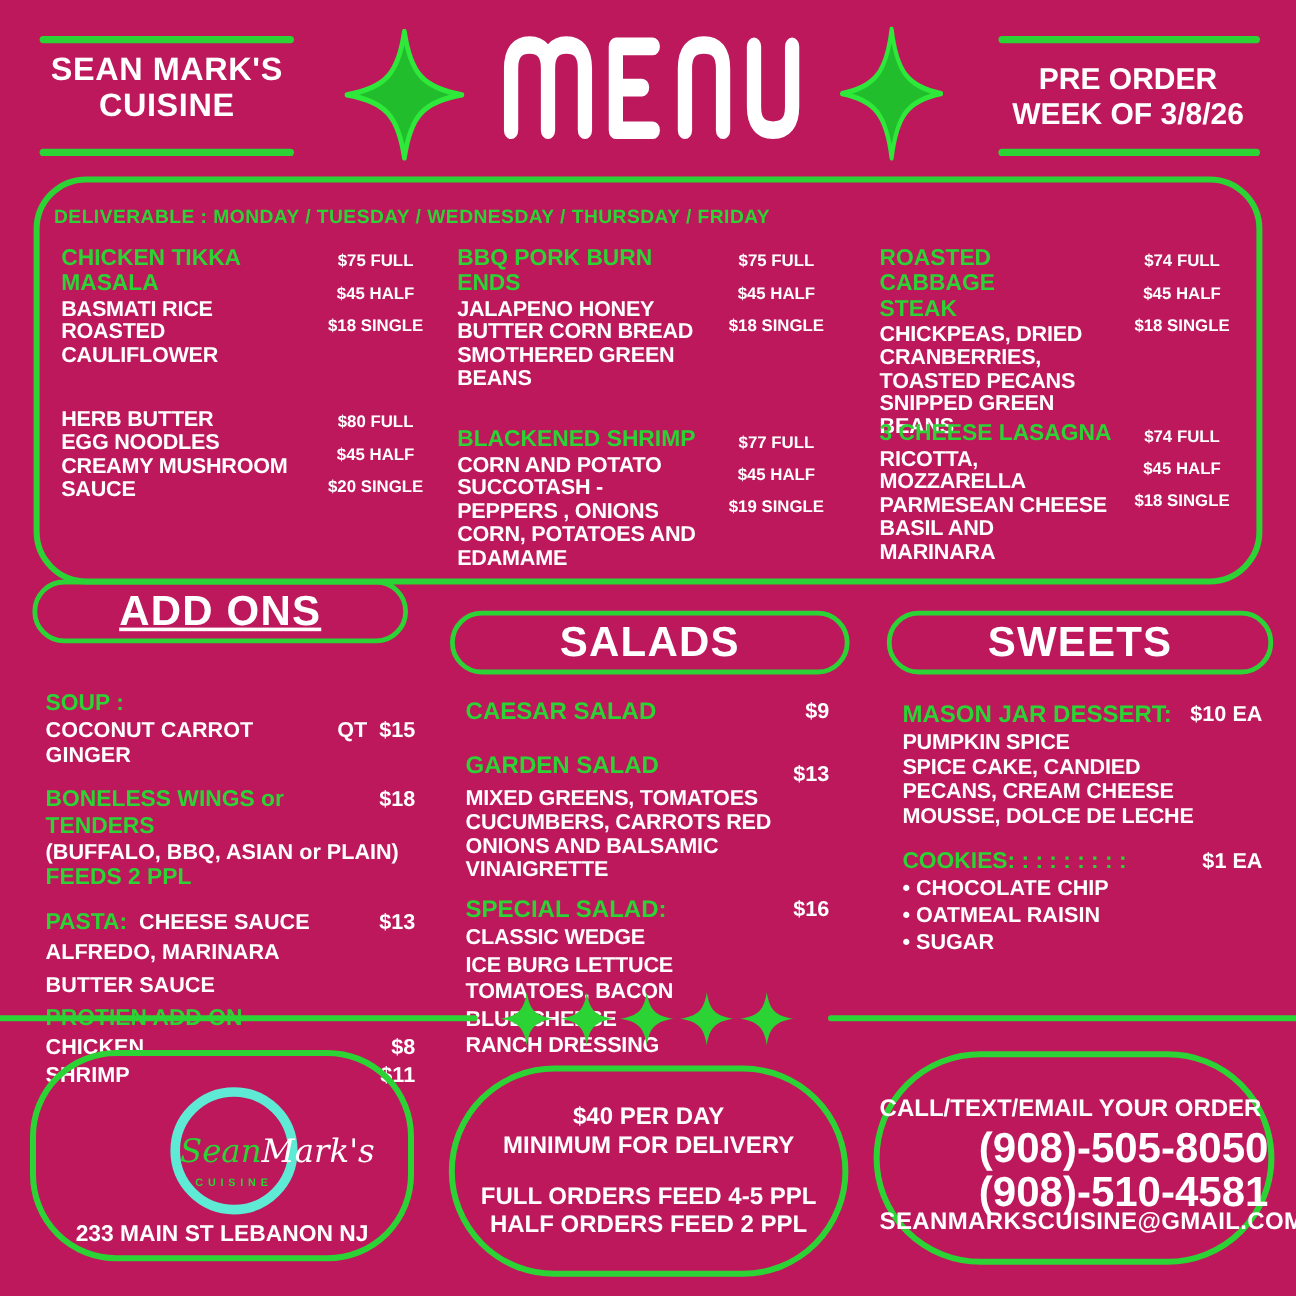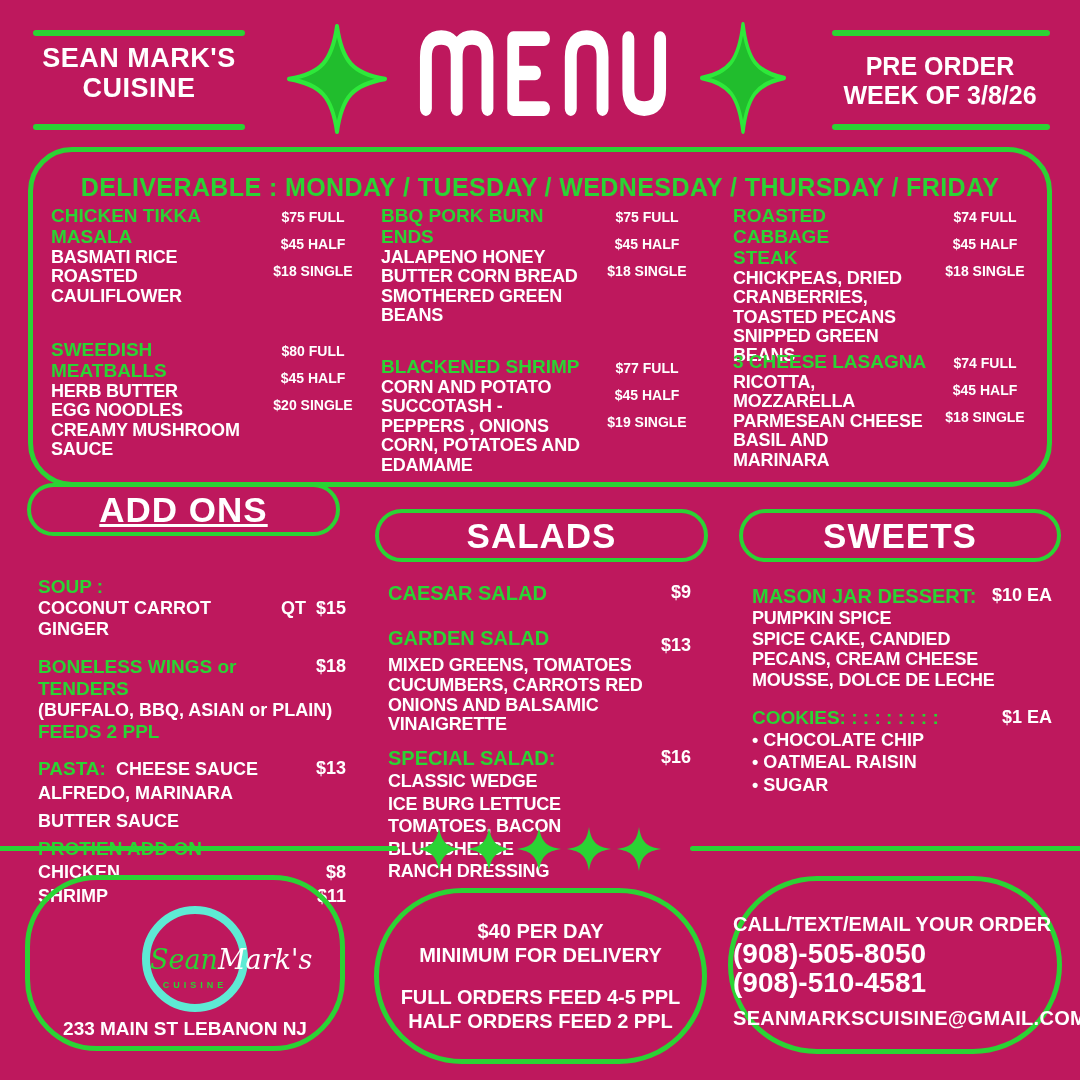--- a/index.html
+++ b/index.html
@@ -13,21 +13,21 @@
   .green{ color:var(--g); }
   .pre{ white-space:pre-line; }
   .hline{ position:absolute; height:6px; background:var(--g); border-radius:3px; }
 
   
   .brand-text{ left:28px; top:44px; width:222px; text-align:center; font-size:27px; line-height:1.1; letter-spacing:.5px; }
   .preorder-text{ left:820px; top:52px; width:240px; text-align:center; font-size:25px; line-height:1.15; }
 
   
   .main-box{ left:28px; top:147px; width:1024px; height:340px; border:5px solid var(--g); border-radius:44px; }
-  .deliverable{ position:absolute; left:0; top:21px; width:100%; text-align:center; font-size:25px; letter-spacing:.4px; color:var(--g); }
+  .deliverable{ position:absolute; left:12px; top:21px; width:100%; text-align:left; font-size:16px; letter-spacing:.4px; color:var(--g); }
   .entree{ position:absolute; display:flex; gap:6px; }
   .e-left{ flex:1; }
   .e-name{ color:var(--g); font-size:19px; line-height:1.1; white-space:pre-line; }
   .e-desc{ font-size:18px; line-height:1.08; white-space:pre-line; letter-spacing:-.2px; }
   .e-prices{ width:104px; text-align:center; font-size:14px; padding-top:3px; }
   .e-prices div{ margin-bottom:11px; }
 
   
   .pill{ position:absolute; height:53px; border:4px solid var(--g); border-radius:28px;
          display:flex; align-items:center; justify-content:center; font-size:35px; letter-spacing:1px; }
@@ -48,21 +48,21 @@
   
   .foot-pill{ position:absolute; border:5px solid var(--g); }
   .logo-circle{ position:absolute; left:112px; top:26px; width:106px; height:106px; border:8px solid #5eead4; border-radius:50%; }
   .logo-script{ position:absolute; left:0; top:30px; width:100%; text-align:center;
                 font-family:"DejaVu Serif",serif; font-style:italic; font-weight:400; font-size:27px; }
   .logo-cuisine{ position:absolute; left:0; top:66px; width:100%; text-align:center;
                  color:var(--g); font-size:9px; letter-spacing:4px; }
   .address{ position:absolute; left:0; top:138px; width:100%; text-align:center; font-size:19px; }
   .delivery-text{ position:absolute; left:0; width:100%; text-align:center; font-size:20px; line-height:1.2; }
   .contact-head{ position:absolute; left:0; top:32px; width:100%; text-align:left; font-size:20px; }
-  .phones{ position:absolute; left:0; top:58px; width:100%; text-align:left; font-size:28px; line-height:1.05; }
+  .phones{ position:absolute; left:0; top:58px; width:100%; text-align:right; font-size:35px; line-height:1.05; }
   .email{ position:absolute; left:0; top:126px; width:100%; text-align:center; font-size:20px; letter-spacing:.3px; }
 
   svg .stroke{ fill:none; stroke:#fff; stroke-width:24; stroke-linecap:round; stroke-linejoin:round; }
   .star-fill{ fill:#21bd2d; stroke:#2ee83a; stroke-width:4; stroke-linejoin:round; }
   .star-solid{ fill:var(--g); }
 </style>
 </head>
 <body>
 
 <div id="page">
@@ -145,21 +145,20 @@
       </div>
       <div class="e-prices">
         <div>$74 FULL</div>
         <div>$45  HALF</div>
         <div>$18 SINGLE</div>
       </div>
     </div>
 
     <div class="entree" style="left:18px;top:188px;width:314px;">
       <div class="e-left">
-        <div class="e-name">SWEEDISH MEATBALLS</div>
         <div class="e-desc">HERB BUTTER
 EGG NOODLES
 CREAMY MUSHROOM
 SAUCE</div>
       </div>
       <div class="e-prices">
         <div>$80 FULL</div>
         <div>$45  HALF</div>
         <div>$20 SINGLE</div>
       </div>

